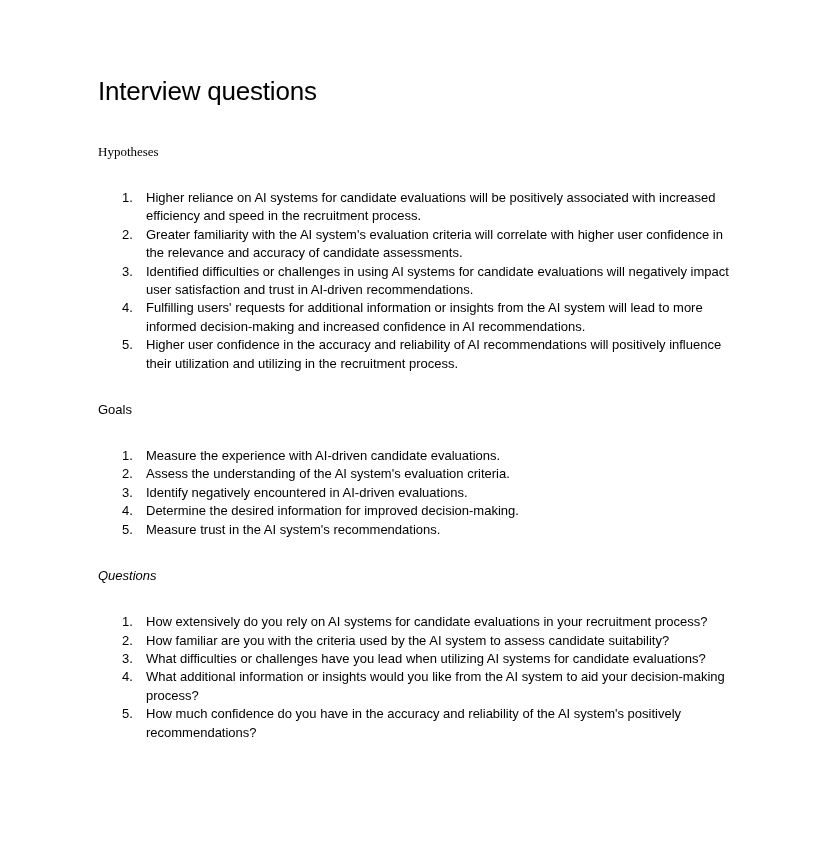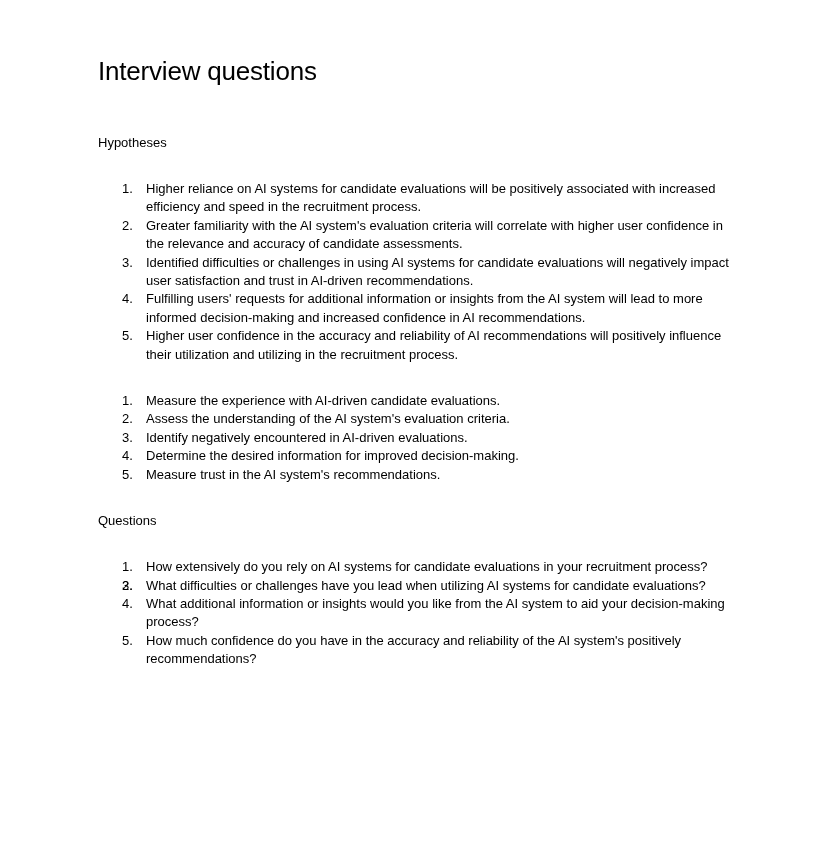--- a/index.html
+++ b/index.html
@@ -2,70 +2,71 @@
 <html><head>
 <meta charset="utf-8">
 <style>
   html, body { margin: 0; padding: 0; background: #ffffff; }
   body {
     width: 819px; height: 851px; overflow: hidden;
     font-family: "Liberation Sans", sans-serif;
     color: #000000;
     position: relative;
   }
-  .page { position: absolute; left: 98px; top: 52px; width: 640px; }
+  .page { position: absolute; left: 98px; top: 72px; width: 640px; }
   .title {
     font-size: 26px; font-weight: 400; margin: 0;
     line-height: 38px; letter-spacing: -0.2px;
   }
   .section-heading {
     font-size: 13px; line-height: 18px; margin: 0;
   }
   ol {
     margin: 0; padding: 0; list-style: none;
   }
   li {
     position: relative;
     padding-left: 48px;
     font-size: 13px; line-height: 18.4px;
   }
   li .num {
     position: absolute; left: 24px; top: 0;
   }
-  #h-heading { margin-top: 44px; }
+  #h-heading { margin-top: 33px; font-family: Liberation Serif, serif; }
   #h-list { margin-top: 28px; }
   #g-heading { margin-top: 28px; }
   #g-list { margin-top: 28px; }
-  #q-heading { margin-top: 28px; }
+  #q-heading { margin-top: 28px; font-style: italic; }
   #q-list { margin-top: 28px; }
 </style>
 </head>
 <body>
 
 <div class="page">
   <h1 class="title">Interview questions</h1>
 
   <p id="h-heading" class="section-heading">Hypotheses</p>
   <ol id="h-list">
     <li><span class="num">1.</span><span>Higher reliance on AI systems for candidate evaluations will be positively associated with increased efficiency and speed in the recruitment process.</span></li>
     <li><span class="num">2.</span><span>Greater familiarity with the AI system's evaluation criteria will correlate with higher user confidence in the relevance and accuracy of candidate assessments.</span></li>
     <li><span class="num">3.</span><span>Identified difficulties or challenges in using AI systems for candidate evaluations will negatively impact user satisfaction and trust in AI-driven recommendations.</span></li>
     <li><span class="num">4.</span><span>Fulfilling users' requests for additional information or insights from the AI system will lead to more informed decision-making and increased confidence in AI recommendations.</span></li>
     <li><span class="num">5.</span><span>Higher user confidence in the accuracy and reliability of AI recommendations will positively influence their utilization and utilizing in the recruitment process.</span></li>
   </ol>
 
+  <p id="g-heading" class="section-heading">Goals</p>
   <ol id="g-list">
     <li><span class="num">1.</span><span>Measure the experience with AI-driven candidate evaluations.</span></li>
     <li><span class="num">2.</span><span>Assess the understanding of the AI system's evaluation criteria.</span></li>
     <li><span class="num">3.</span><span>Identify negatively encountered in AI-driven evaluations.</span></li>
     <li><span class="num">4.</span><span>Determine the desired information for improved decision-making.</span></li>
     <li><span class="num">5.</span><span>Measure trust in the AI system's recommendations.</span></li>
   </ol>
 
   <p id="q-heading" class="section-heading">Questions</p>
   <ol id="q-list">
     <li><span class="num">1.</span><span>How extensively do you rely on AI systems for candidate evaluations in your recruitment process?</span></li>
-    <li><span class="num">2.</span></li>
+    <li><span class="num">2.</span><span>How familiar are you with the criteria used by the AI system to assess candidate suitability?</span></li>
     <li><span class="num">3.</span><span>What difficulties or challenges have you lead when utilizing AI systems for candidate evaluations?</span></li>
     <li><span class="num">4.</span><span>What additional information or insights would you like from the AI system to aid your decision-making process?</span></li>
     <li><span class="num">5.</span><span>How much confidence do you have in the accuracy and reliability of the AI system's positively recommendations?</span></li>
   </ol>
 </div>
 
 </body></html>

